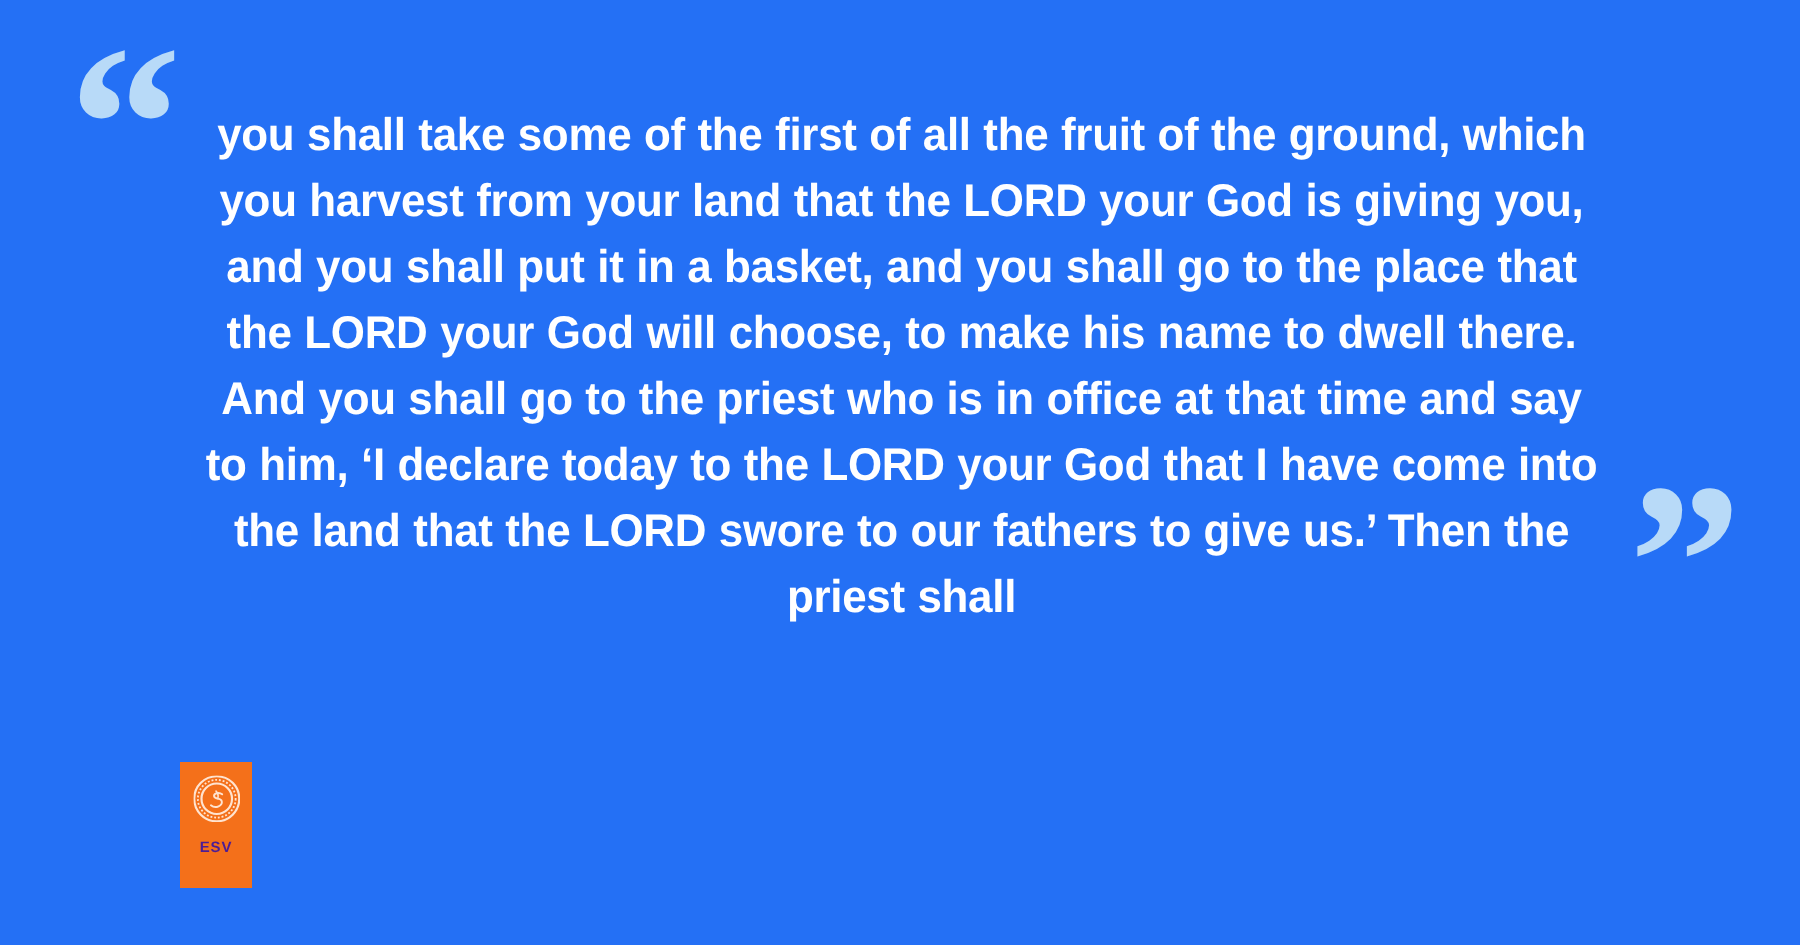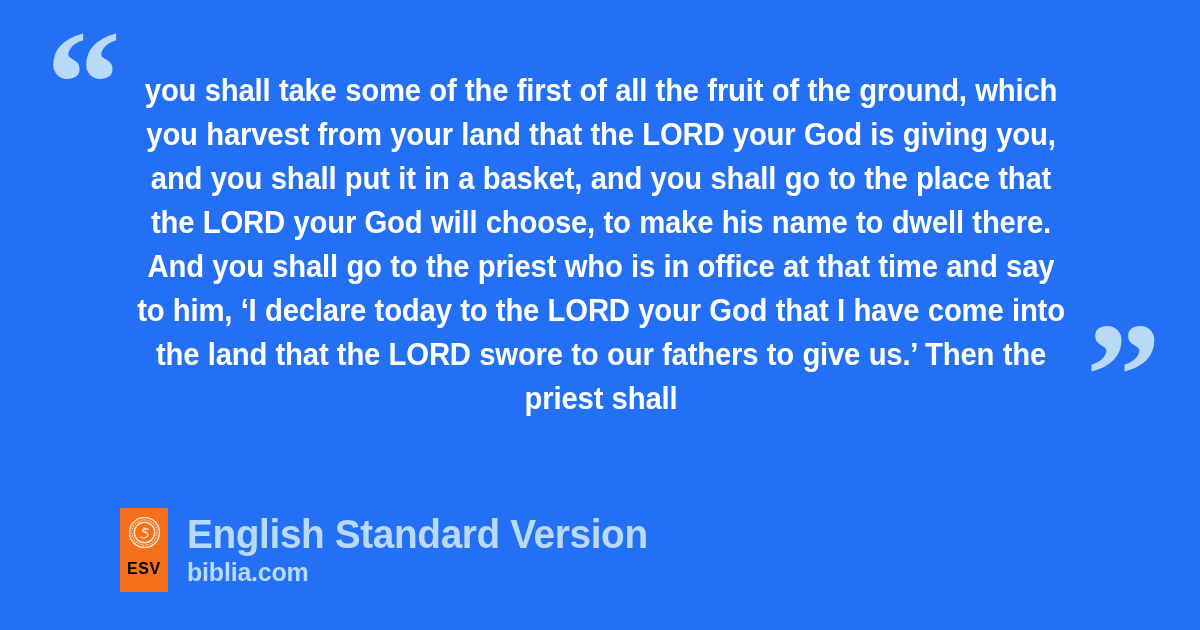--- a/index.html
+++ b/index.html
@@ -85,22 +85,22 @@
   }
 
   .version-logo-seal {
     width: 31px;
     height: 31px;
     display: block;
   }
 
   .version-logo-abbr {
     margin-top: 13px;
-    color: #000000;
-    font-size: 16px;
+    color: #4c1d95;
+    font-size: 10px;
     font-weight: 700;
     letter-spacing: 0.6px;
     line-height: 1;
   }
 
   .attribution-text {
     margin-left: 19px;
     padding-top: 4px;
   }
 
@@ -143,18 +143,14 @@
       <circle cx="32" cy="32" r="31" fill="none" stroke="#ffe3cf" stroke-width="3"></circle>
       <circle cx="32" cy="32" r="26" fill="none" stroke="#ffe3cf" stroke-width="2.5" stroke-dasharray="2.6 2.6"></circle>
       <circle cx="32" cy="32" r="21" fill="none" stroke="#ffe3cf" stroke-width="3"></circle>
       <circle cx="32" cy="32" r="18.5" fill="#f4701a"></circle>
       <path d="M24 41c3 2.5 7 3 10.5 1.4 3.2-1.4 5-4.3 4.4-6.9-.5-2.2-2.6-3.2-5-3.6-2.6-.5-5-1-5.5-3-.5-1.9 1-3.8 3.4-4.5 2.6-.8 5.6-.2 7.7 1.5" fill="none" stroke="#ffe3cf" stroke-width="2.6" stroke-linecap="round"></path>
       <path d="M31 21.5c2.5 2.5 3.5 6.5 2.5 10.5" fill="none" stroke="#ffe3cf" stroke-width="2.2" stroke-linecap="round"></path>
     </svg>
     <div class="version-logo-abbr">ESV</div>
   </div>
 
-  <div class="attribution-text">
-    <div class="version-name">English Standard Version</div>
-    <div class="site-name">biblia.com</div>
-  </div>
 
 </div>
 
 </body></html>

